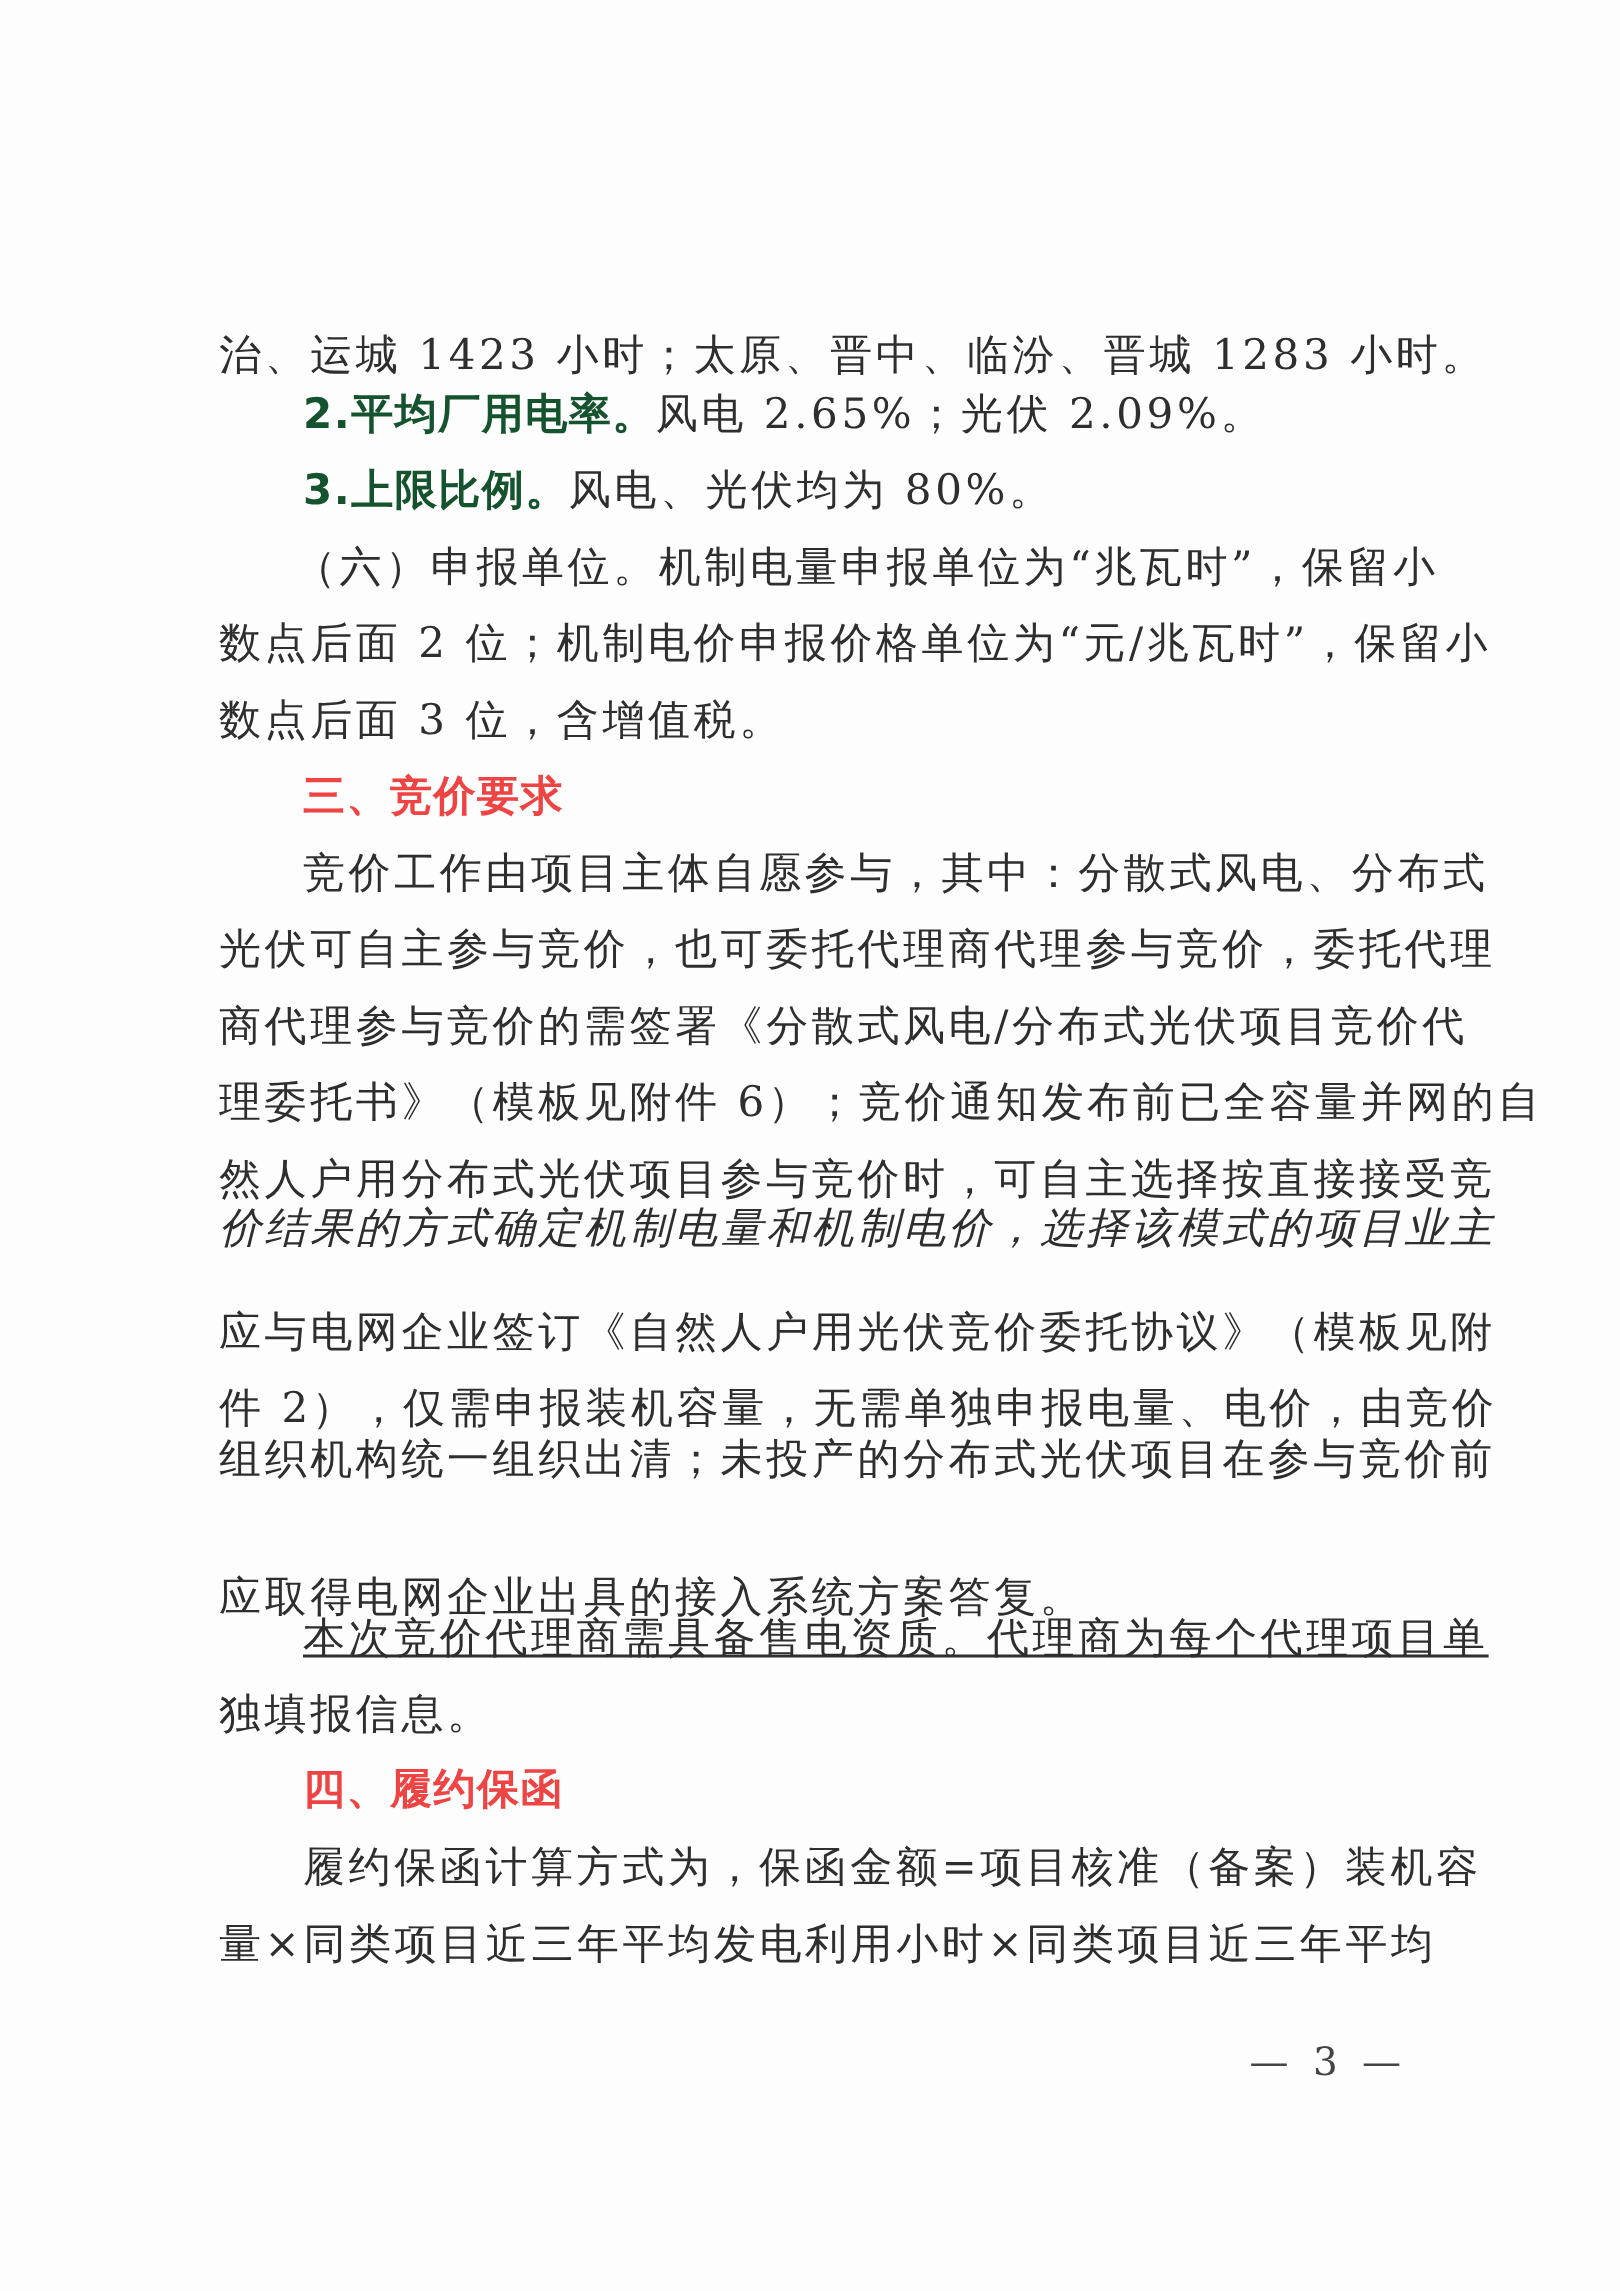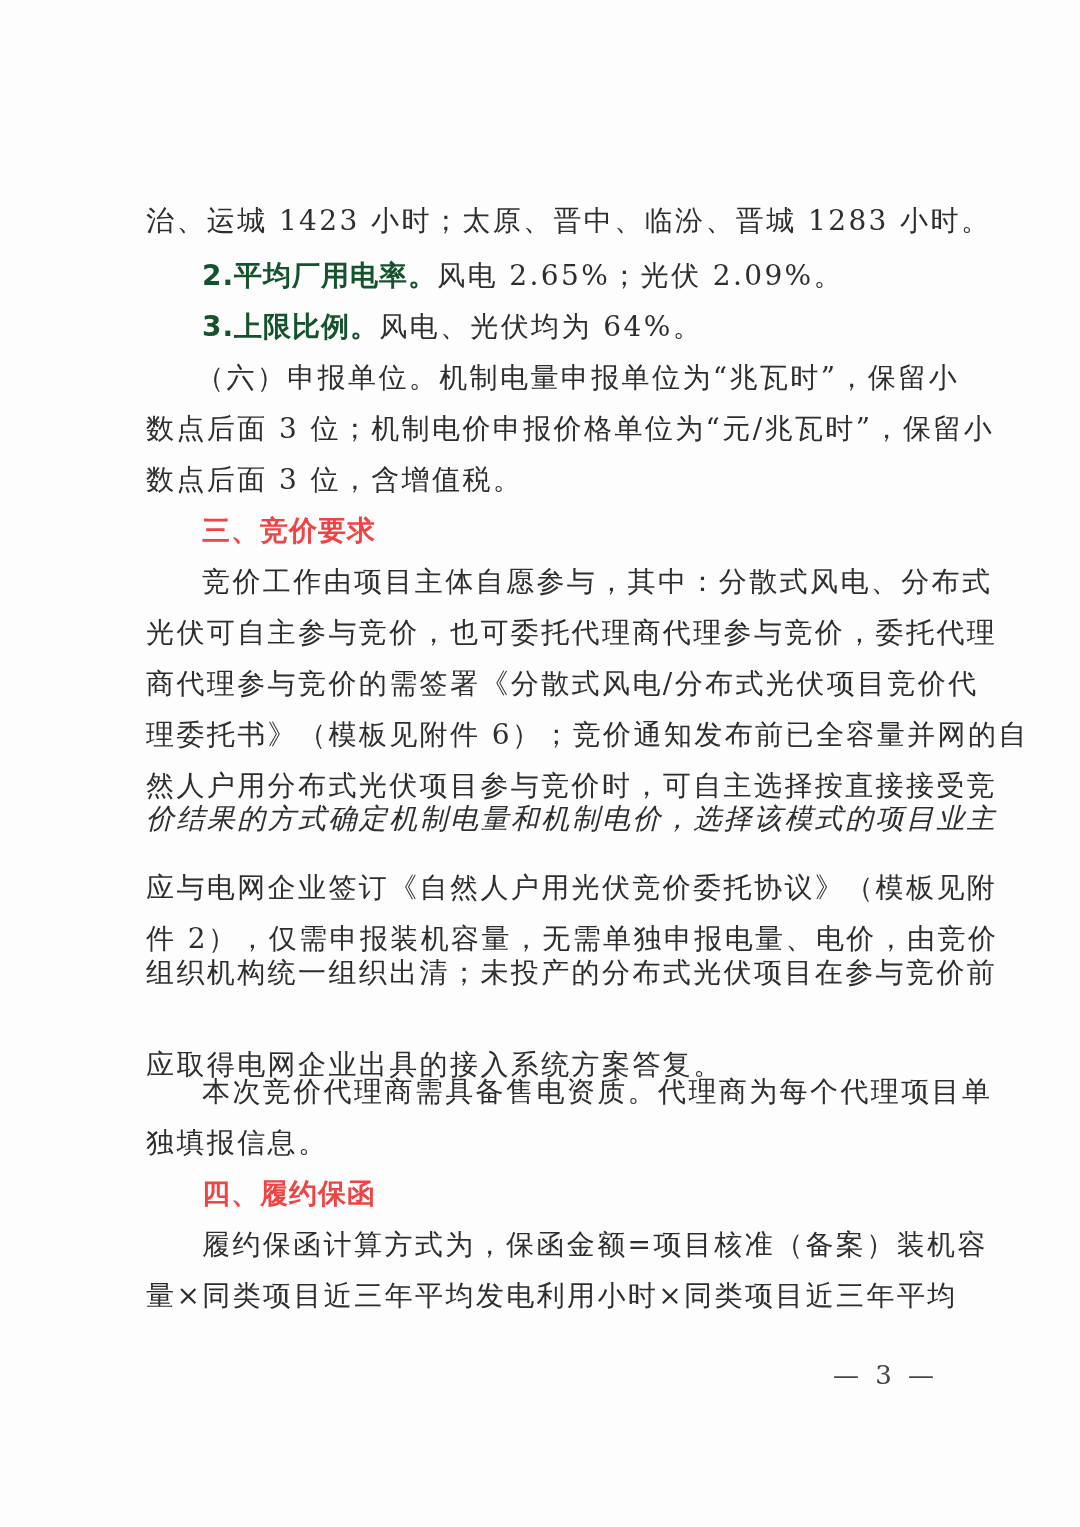--- a/index.html
+++ b/index.html
@@ -59,37 +59,37 @@
       letter-spacing: 4px;
       font-family: "DejaVu Serif", "Liberation Serif", serif;
     }
   </style>
 </head>
 <body>
 
 <div class="page">
   <div class="content">
 
-    <div class="line" style="top:0;">
+    <div class="line" style="top:16px;">
       <span>治、运城 1423 小时；太原、晋中、临汾、晋城 1283 小时。</span>
     </div>
 
     <div class="line indent" style="top:55px;">
       <span class="bold">2.平均厂用电率。</span><span>风电 2.65%；光伏 2.09%。</span>
     </div>
 
     <div class="line indent" style="top:106px;">
-      <span class="bold">3.上限比例。</span><span>风电、光伏均为 64%。</span>
+      <span class="bold">3.上限比例。</span><span>风电、光伏均为 80%。</span>
     </div>
 
     <div class="line indent" style="top:157px; left:50px;">
       <span>（六）申报单位。机制电量申报单位为“兆瓦时”，保留小</span>
     </div>
     <div class="line" style="top:208px;">
-      <span>数点后面 3 位；机制电价申报价格单位为“元/兆瓦时”，保留小</span>
+      <span>数点后面 2 位；机制电价申报价格单位为“元/兆瓦时”，保留小</span>
     </div>
     <div class="line" style="top:259px;">
       <span>数点后面 3 位，含增值税。</span>
     </div>
 
     <div class="line indent heading" style="top:310px;">
       <span>三、竞价要求</span>
     </div>
 
     <div class="line indent" style="top:361px;">
@@ -116,21 +116,21 @@
     <div class="line" style="top:718px;">
       <span>件 2），仅需申报装机容量，无需单独申报电量、电价，由竞价</span>
     </div>
     <div class="line" style="top:752px;">
       <span>组织机构统一组织出清；未投产的分布式光伏项目在参与竞价前</span>
     </div>
     <div class="line" style="top:844px;text-align:right;">
       <span>应取得电网企业出具的接入系统方案答复。</span>
     </div>
 
-    <div class="line indent" style="top:871px;">
+    <div class="line indent" style="top:871px;text-decoration:underline;">
       <span>本次竞价代理商需具备售电资质。代理商为每个代理项目单</span>
     </div>
     <div class="line" style="top:922px;">
       <span>独填报信息。</span>
     </div>
 
     <div class="line indent heading" style="top:973px;font-family:Liberation Serif, serif;">
       <span>四、履约保函</span>
     </div>
 

